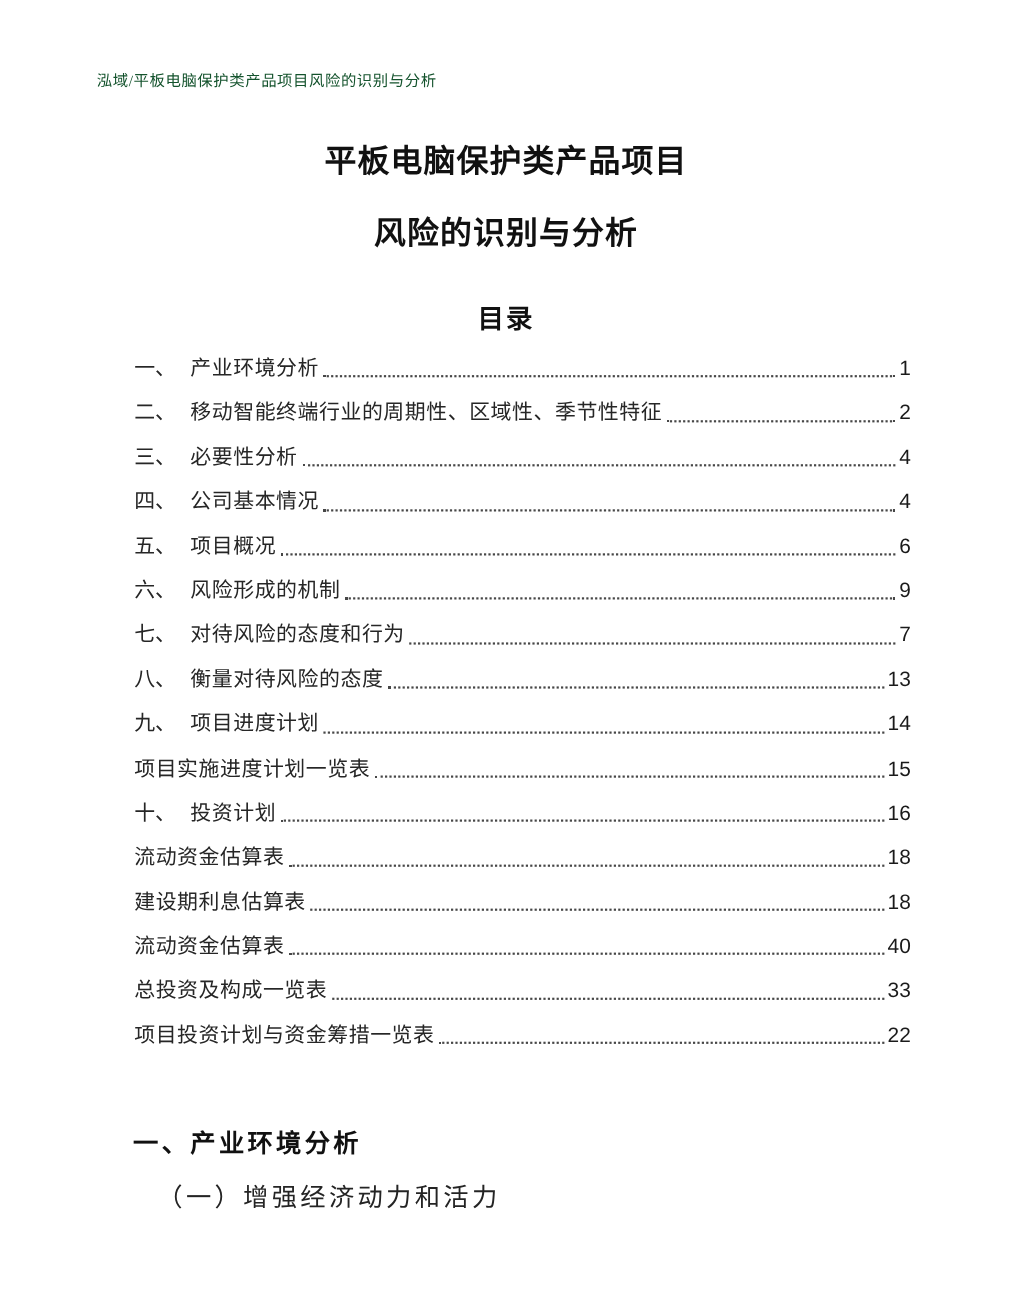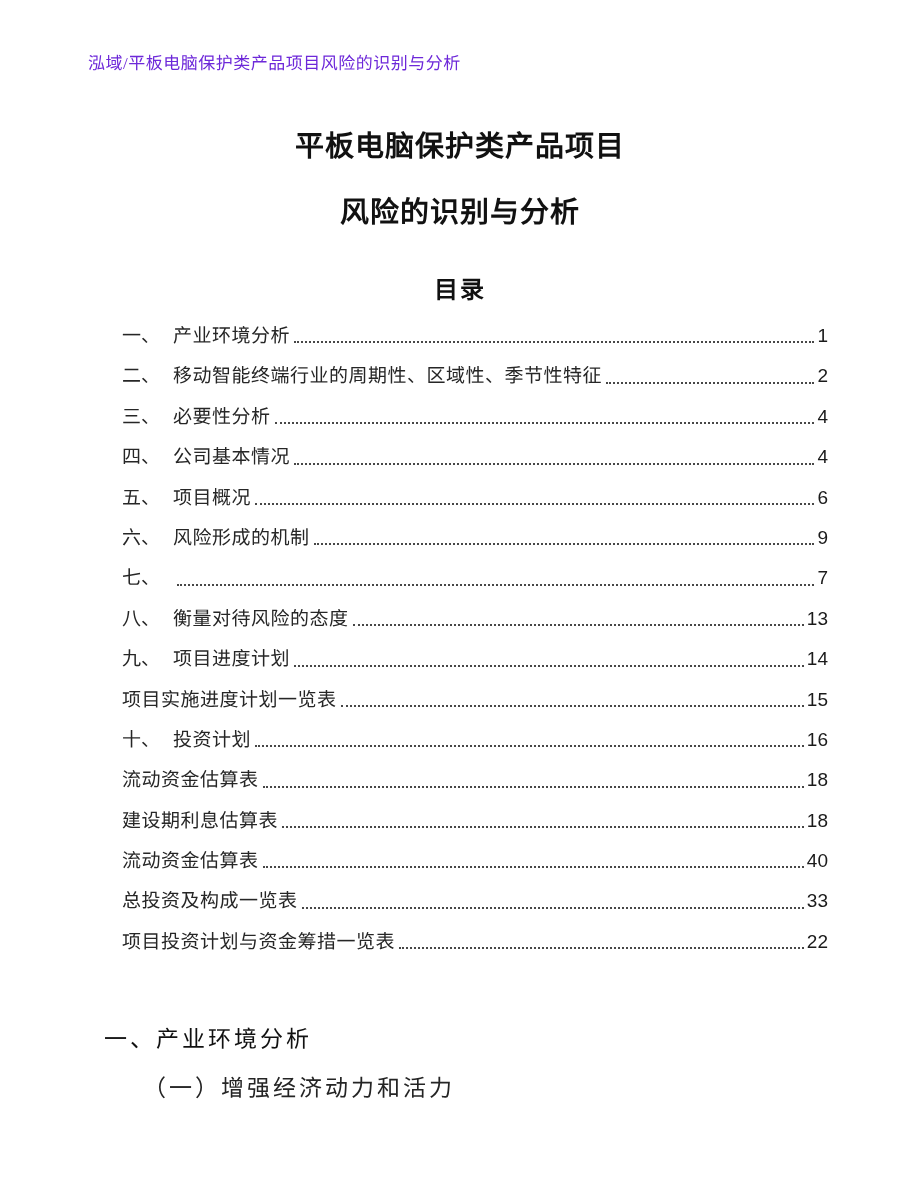--- a/index.html
+++ b/index.html
@@ -12,24 +12,24 @@
     width: 920px;
     height: 1191px;
     background: #ffffff;
     overflow: hidden;
     font-family: "Liberation Serif", "DejaVu Serif", serif;
     color: #1f1f1f;
   }
   .doc-header {
     position: absolute;
     left: 88px;
-    top: 49px;
-    font-size: 17px;
+    top: 62px;
+    font-size: 14px;
     letter-spacing: 0.5px;
-    color: #6d28d9;
+    color: #14532d;
     white-space: nowrap;
   }
   .doc-title {
     position: absolute;
     left: 0;
     width: 100%;
     text-align: center;
     font-family: "Liberation Sans", "DejaVu Sans", sans-serif;
     font-weight: bold;
     font-size: 29px;
@@ -83,24 +83,24 @@
     height: 0;
   }
   .toc-page {
     white-space: nowrap;
     font-family: "Liberation Sans", "DejaVu Sans", sans-serif;
     font-size: 19px;
     color: #1a1a1a;
   }
   .section-heading {
     position: absolute;
-    left: 104px;
+    left: 121px;
     top: 1020px;
     font-family: "Liberation Sans", "DejaVu Sans", sans-serif;
-    font-weight: normal;
+    font-weight: bold;
     font-size: 23px;
     letter-spacing: 3px;
     color: #111111;
     white-space: nowrap;
   }
   .sub-heading {
     position: absolute;
     left: 143px;
     top: 1069px;
     font-size: 23px;
@@ -154,20 +154,21 @@
       <span class="toc-page">6</span>
     </div>
       <div class="toc-row">
       <span class="toc-num">六、</span>
       <span class="toc-title">风险形成的机制</span>
       <span class="dot-leader"></span>
       <span class="toc-page">9</span>
     </div>
       <div class="toc-row">
       <span class="toc-num">七、</span>
+      <span class="toc-title">对待风险的态度和行为</span>
       <span class="dot-leader"></span>
       <span class="toc-page">7</span>
     </div>
       <div class="toc-row">
       <span class="toc-num">八、</span>
       <span class="toc-title">衡量对待风险的态度</span>
       <span class="dot-leader"></span>
       <span class="toc-page">13</span>
     </div>
       <div class="toc-row">

